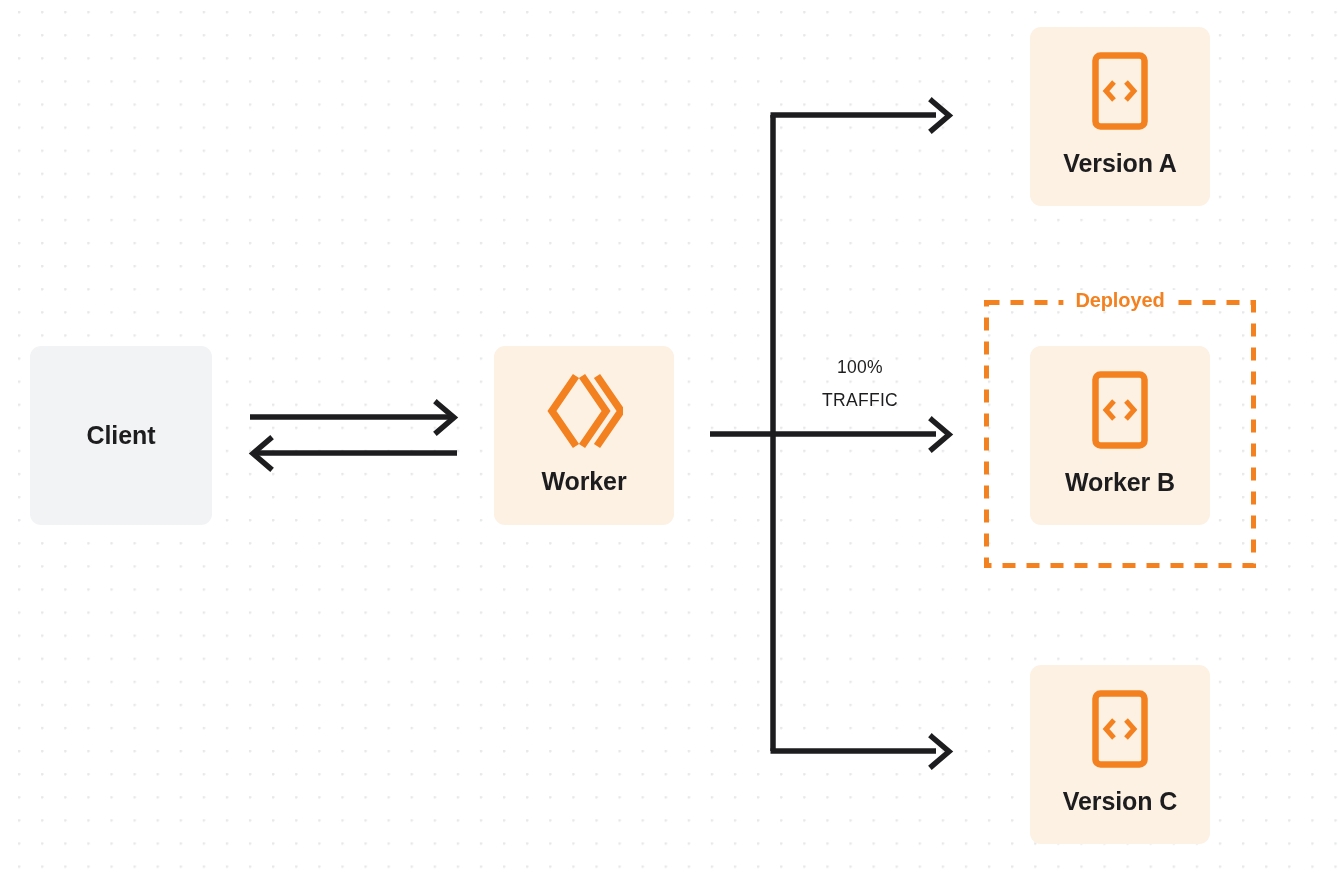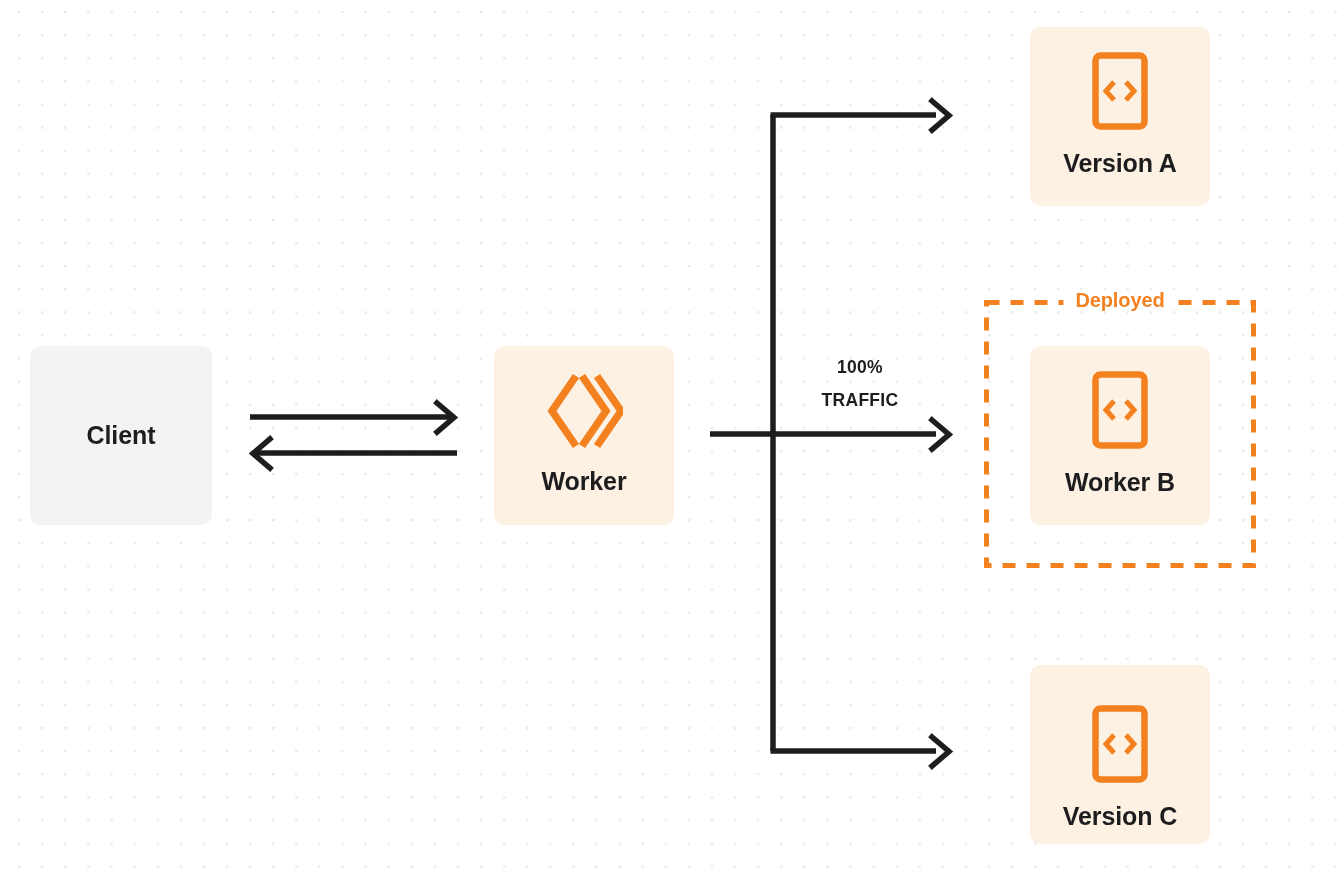--- a/index.html
+++ b/index.html
@@ -75,21 +75,21 @@
     background: #fdf1e3;
     justify-content: flex-start;
     padding-top: 24px;
   }
   .version-node .node-label {
     font-size: 25px;
     margin-top: 20px;
   }
   #version-a-node { top: 27px; }
   #version-b-node { top: 346px; }
-  #version-c-node { top: 665px; justify-content: center; }
+  #version-c-node { top: 665px; }
 
   
   .icon-svg { display: block; }
 
   
   #deployed-group {
     position: absolute;
     left: 984px;
     top: 300px;
     width: 272px;
@@ -128,21 +128,21 @@
 
   
   #traffic-label {
     position: absolute;
     left: 793px;
     top: 351px;
     width: 134px;
     text-align: center;
     color: #1d1d1f;
     font-size: 17.5px;
-    font-weight: bold;
+    font-weight: normal;
     line-height: 1.9;
     letter-spacing: 0.3px;
   }
   #traffic-label div { white-space: nowrap; }
 </style>
 </head>
 <body>
 
 <div id="canvas">
 

